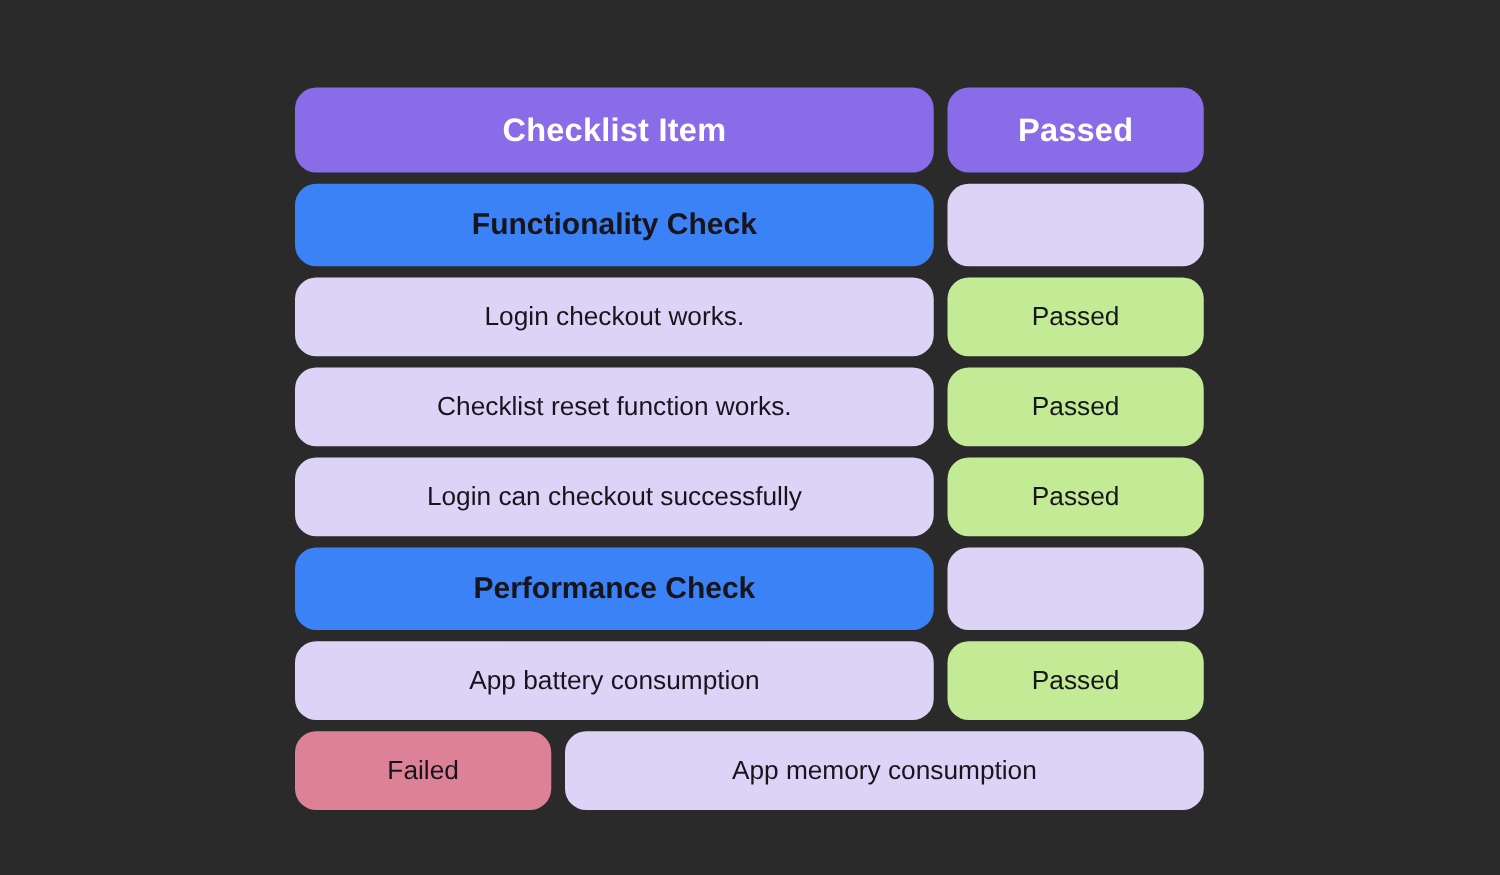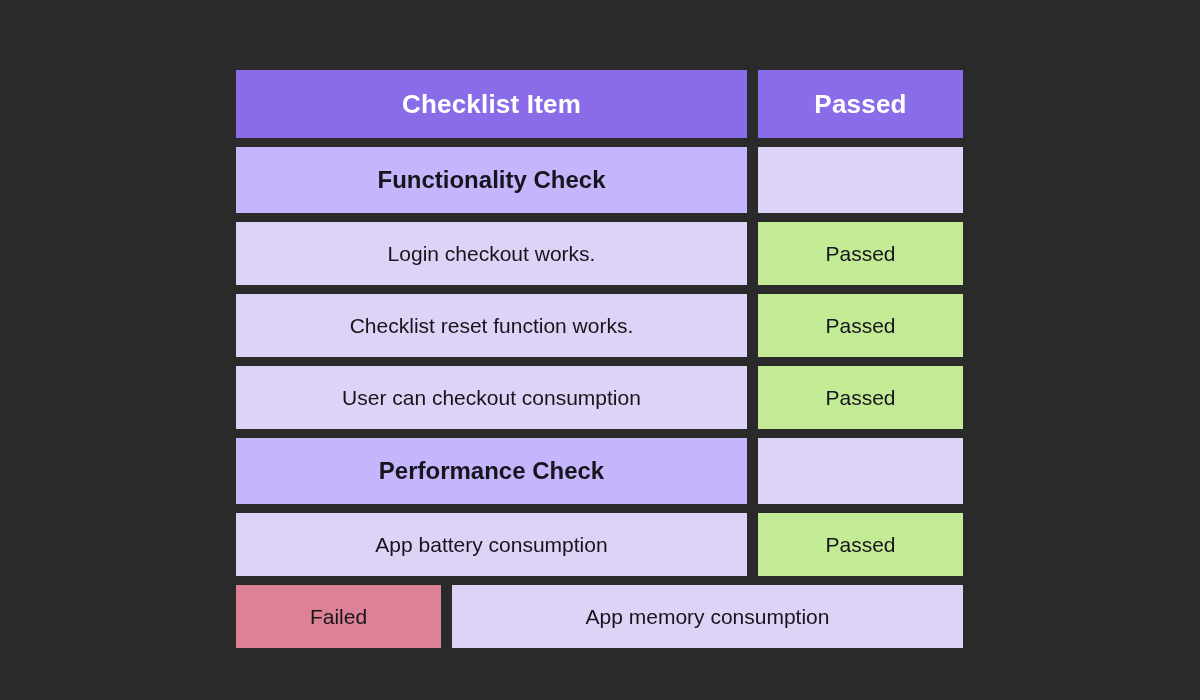--- a/index.html
+++ b/index.html
@@ -31,39 +31,40 @@
   .table-row:last-child { margin-bottom: 0; }
 
   .cell {
     display: flex;
     align-items: center;
     justify-content: center;
     text-align: center;
     color: #17151c;
     padding: 0 10px;
     overflow: hidden;
+    border-radius: 17px;
   }
 
   .col-item   { width: 511px; }
   .col-status { width: 205px; }
 
   
   .row-header .cell {
     height: 68px;
     background: #8b6ce8;
     color: #ffffff;
     font-size: 26px;
     font-weight: bold;
     letter-spacing: 0.2px;
   }
 
   
   .row-section .cell.col-item {
     height: 66px;
-    background: #c4b5fd;
+    background: #3b82f6;
     font-size: 24px;
     font-weight: 600;
   }
   .row-section .cell.col-status {
     height: 66px;
     background: #ddd3f7;
   }
 
   
   .row-item .cell.col-item {
@@ -98,21 +99,21 @@
       </div>
       <div class="table-row row-item">
         <div class="cell col-item">Login checkout works.</div>
         <div class="cell col-status status-passed">Passed</div>
       </div>
       <div class="table-row row-item">
         <div class="cell col-item">Checklist reset function works.</div>
         <div class="cell col-status status-passed">Passed</div>
       </div>
       <div class="table-row row-item">
-        <div class="cell col-item">User can checkout consumption</div>
+        <div class="cell col-item">Login can checkout successfully</div>
         <div class="cell col-status status-passed">Passed</div>
       </div>
       <div class="table-row row-section">
         <div class="cell col-item">Performance Check</div>
         <div class="cell col-status status-empty"></div>
       </div>
       <div class="table-row row-item">
         <div class="cell col-item">App battery consumption</div>
         <div class="cell col-status status-passed">Passed</div>
       </div>

